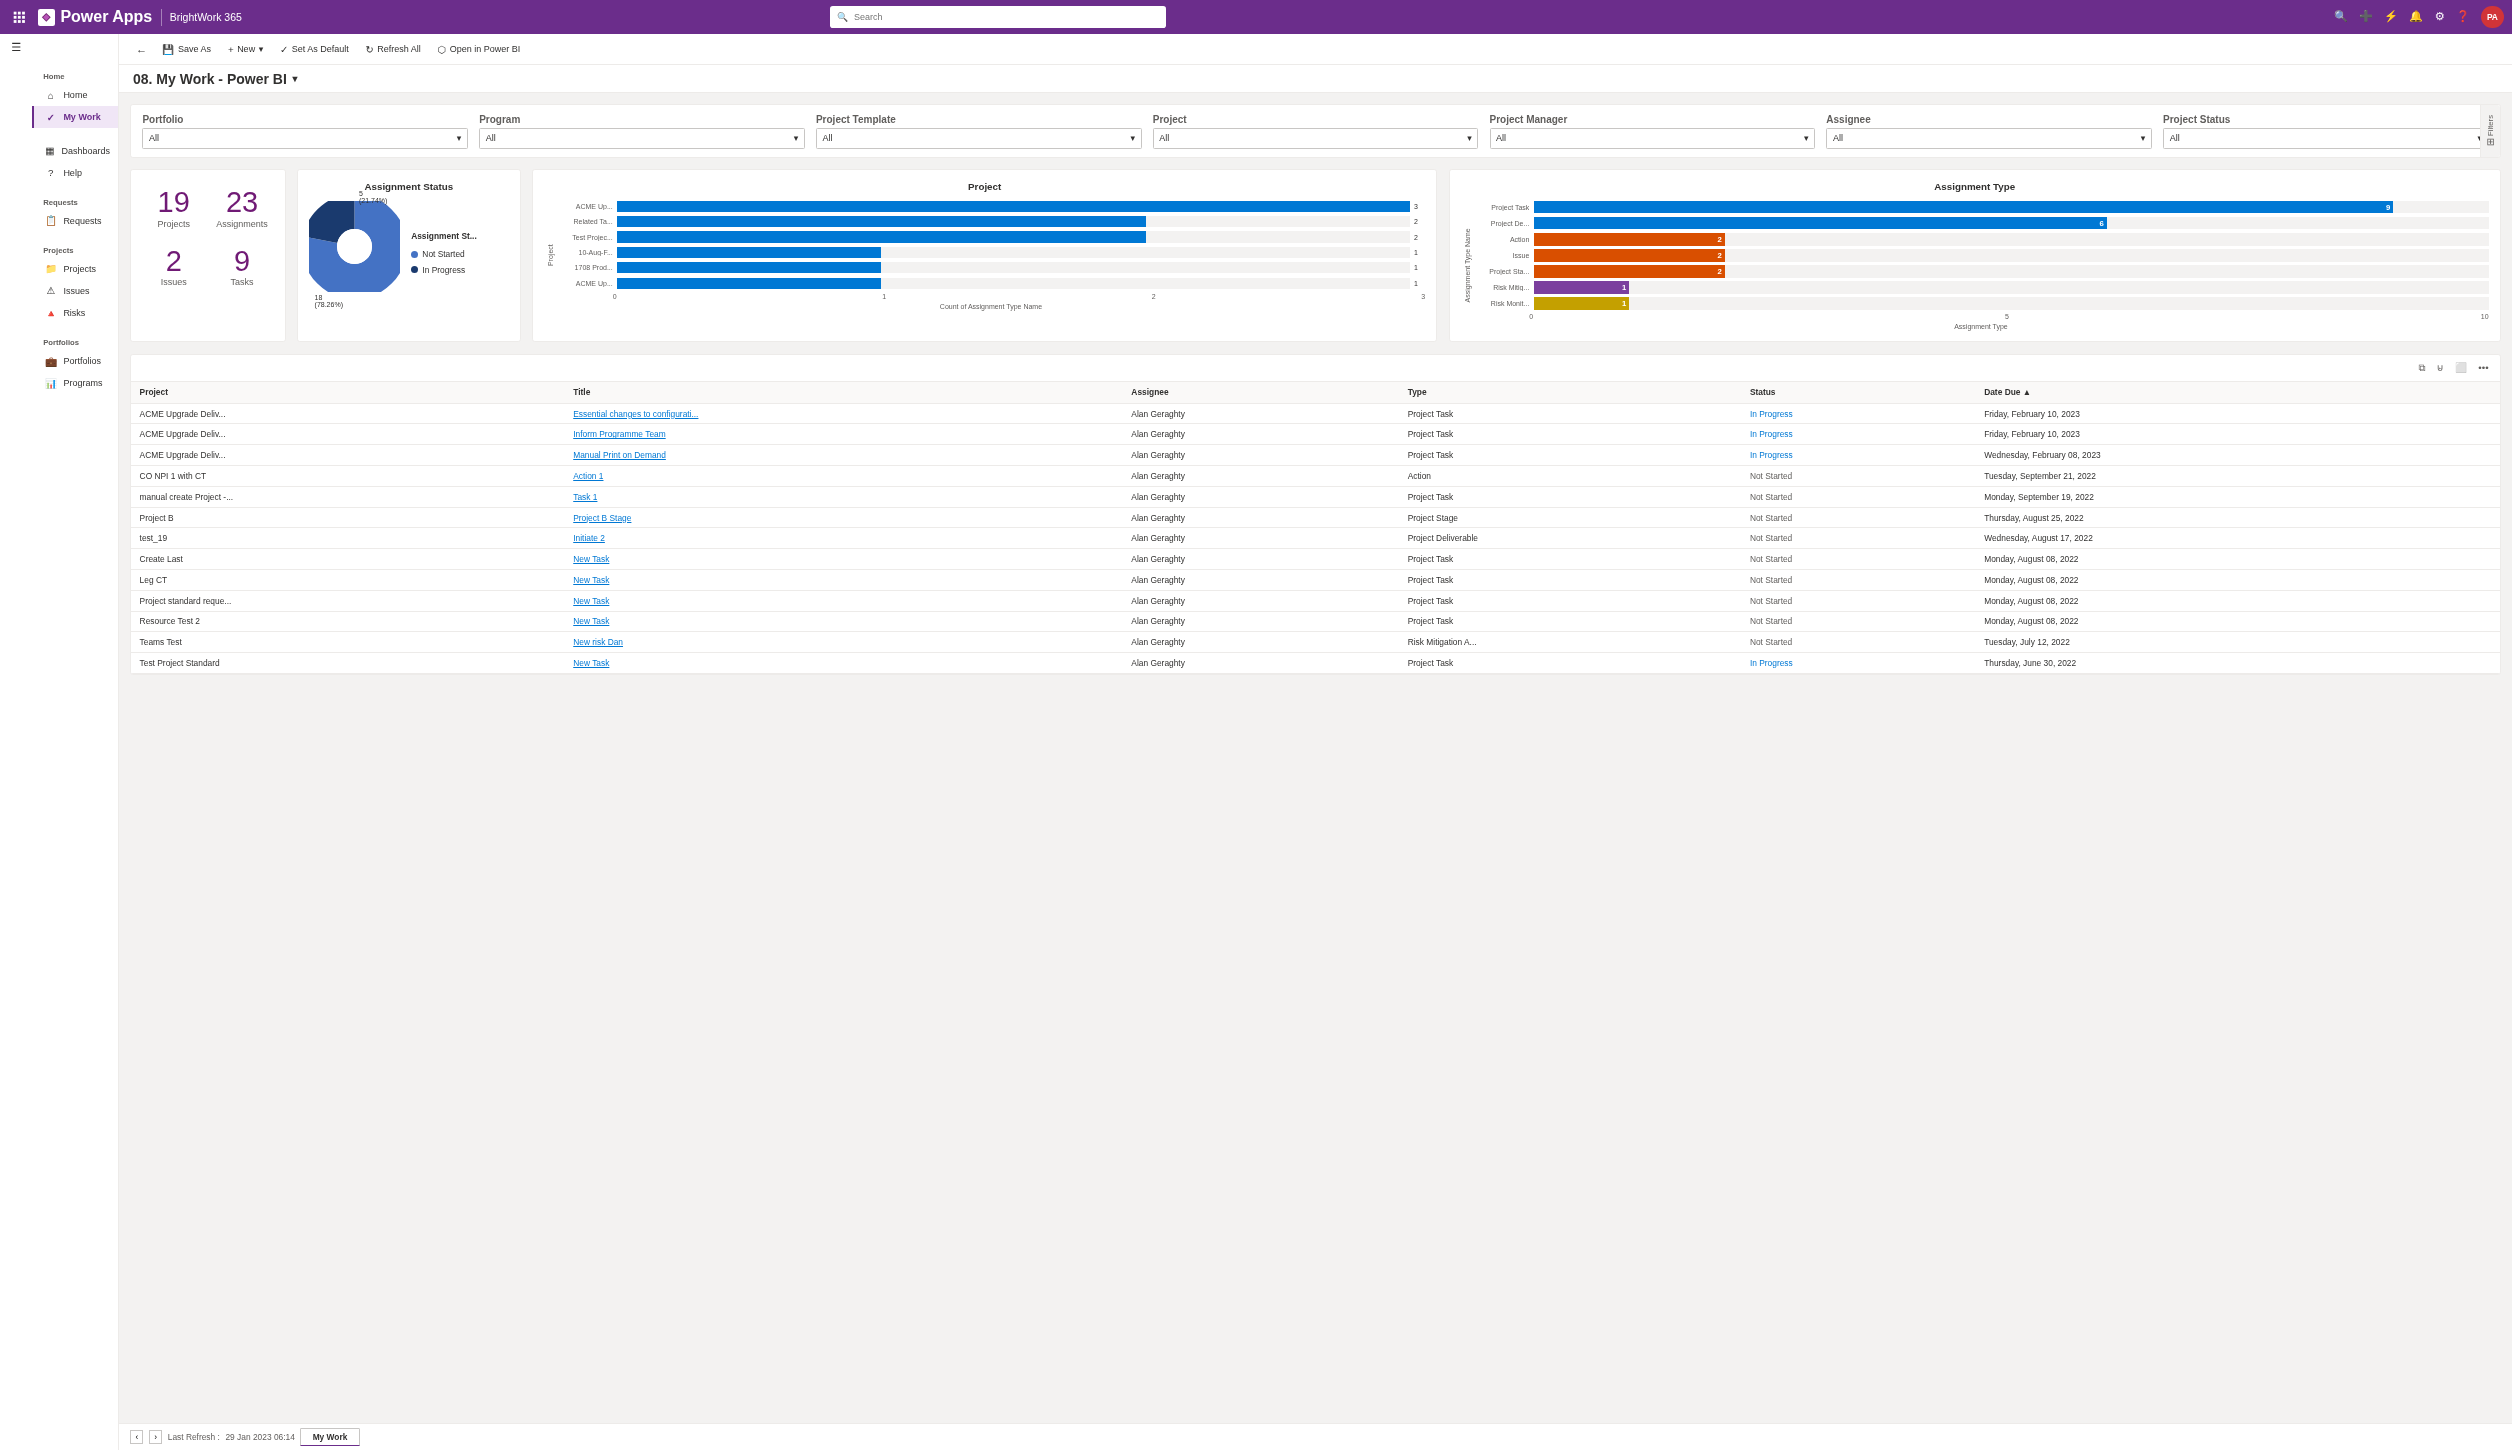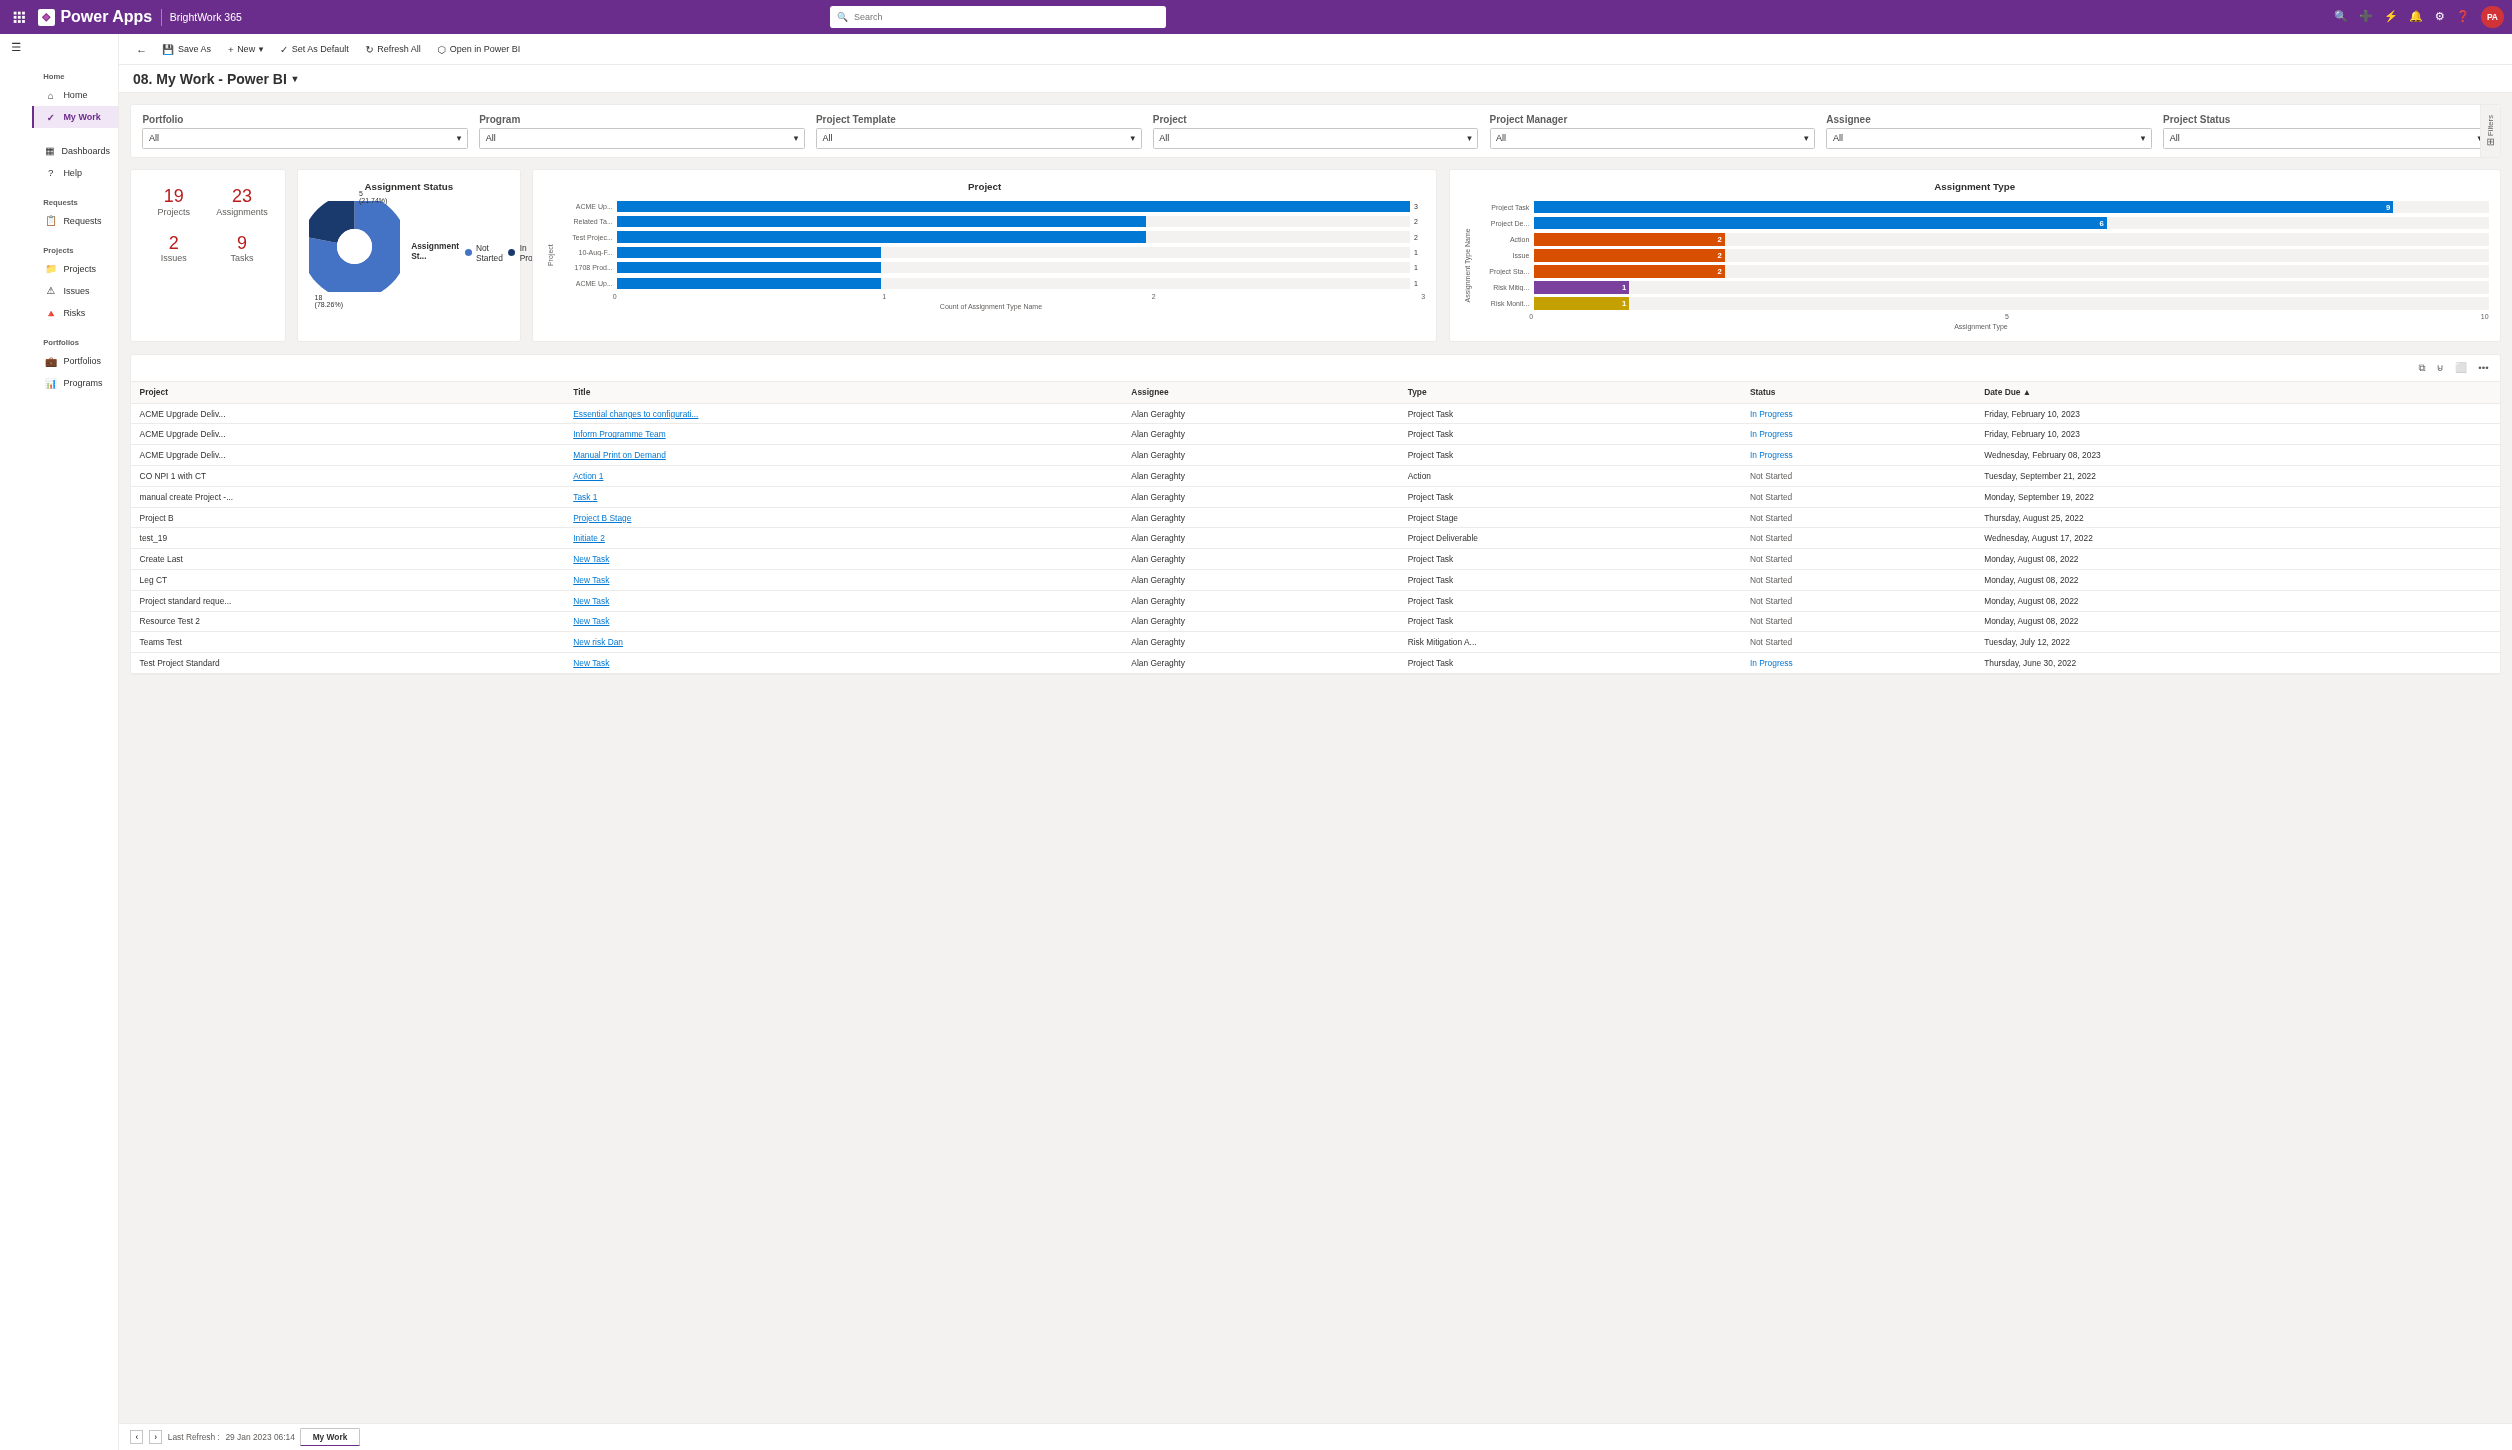--- a/index.html
+++ b/index.html
@@ -165,21 +165,21 @@
     
     .stats-box {
       background: white;
       border: 0.7px solid #edebe9;
       border-radius: 2.8px;
       padding: 11.2px;
       min-width: 140px;
     }
     .stats-grid { display: grid; grid-template-columns: 1fr 1fr; gap: 5.6px; }
     .stat-item { text-align: center; padding: 5.6px; }
-    .stat-number { font-size: 18px; font-weight: 300; color: #b91c1c; line-height: 1.1; }
+    .stat-number { font-size: 29px; font-weight: 300; color: #701a75; line-height: 1.1; }
     .stat-label { font-size: 9px; color: #605e5c; }
 
     
     .chart-box {
       background: white;
       border: 0.7px solid #edebe9;
       border-radius: 2.8px;
       padding: 11.2px;
       flex: 1;
     }
@@ -190,21 +190,21 @@
       margin-bottom: 8.4px;
       color: #323130;
     }
 
     
     .pie-container {
       display: flex;
       align-items: center;
       gap: 11.2px;
     }
-    .pie-legend { display: flex; flex-direction: row; gap: 5.6px; font-size: 8.4px; }
+    .pie-legend { display: flex; flex-direction: column; gap: 5.6px; font-size: 8.4px; text-align: right; }
     .legend-item { display: flex; align-items: center; gap: 4.2px; }
     .legend-dot { width: 7px; height: 7px; border-radius: 50%; flex-shrink: 0; }
     .chart-axis-label { font-size: 7px; color: #605e5c; text-align: center; margin-top: 2.8px; }
 
     
     .data-table-container {
       background: white;
       border: 0.7px solid #edebe9;
       border-radius: 2.8px;
       margin-bottom: 11.2px;

